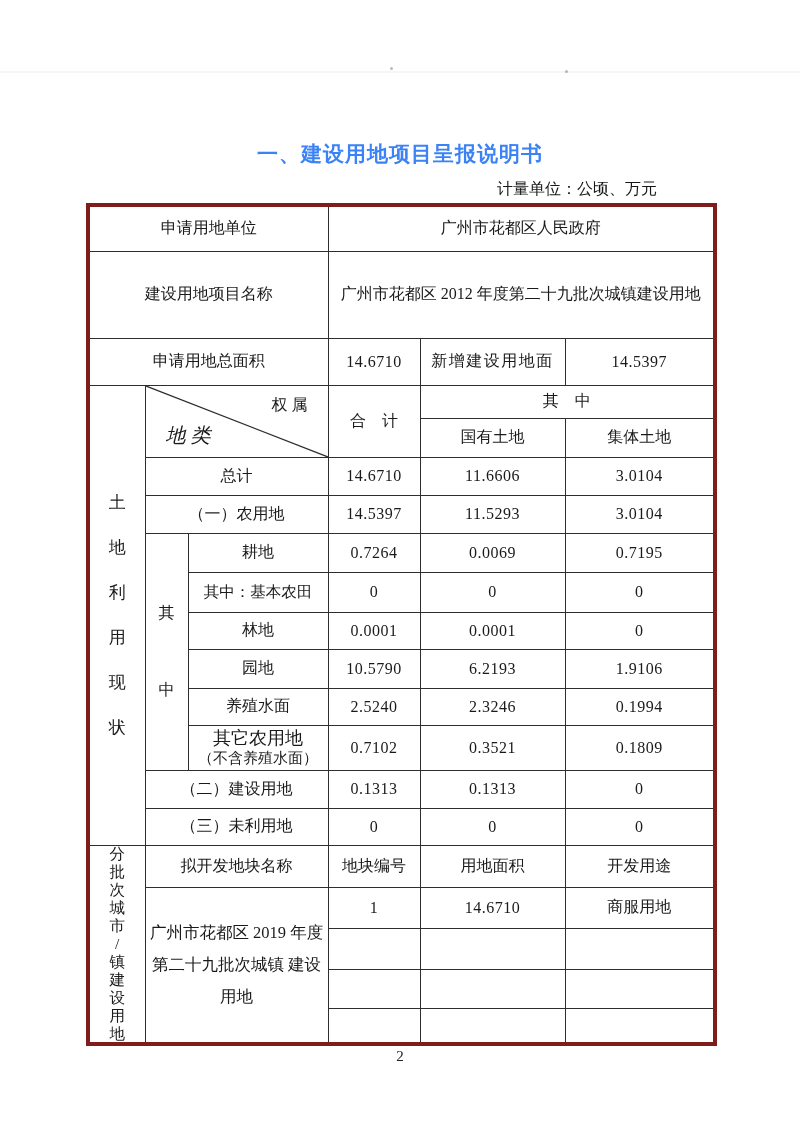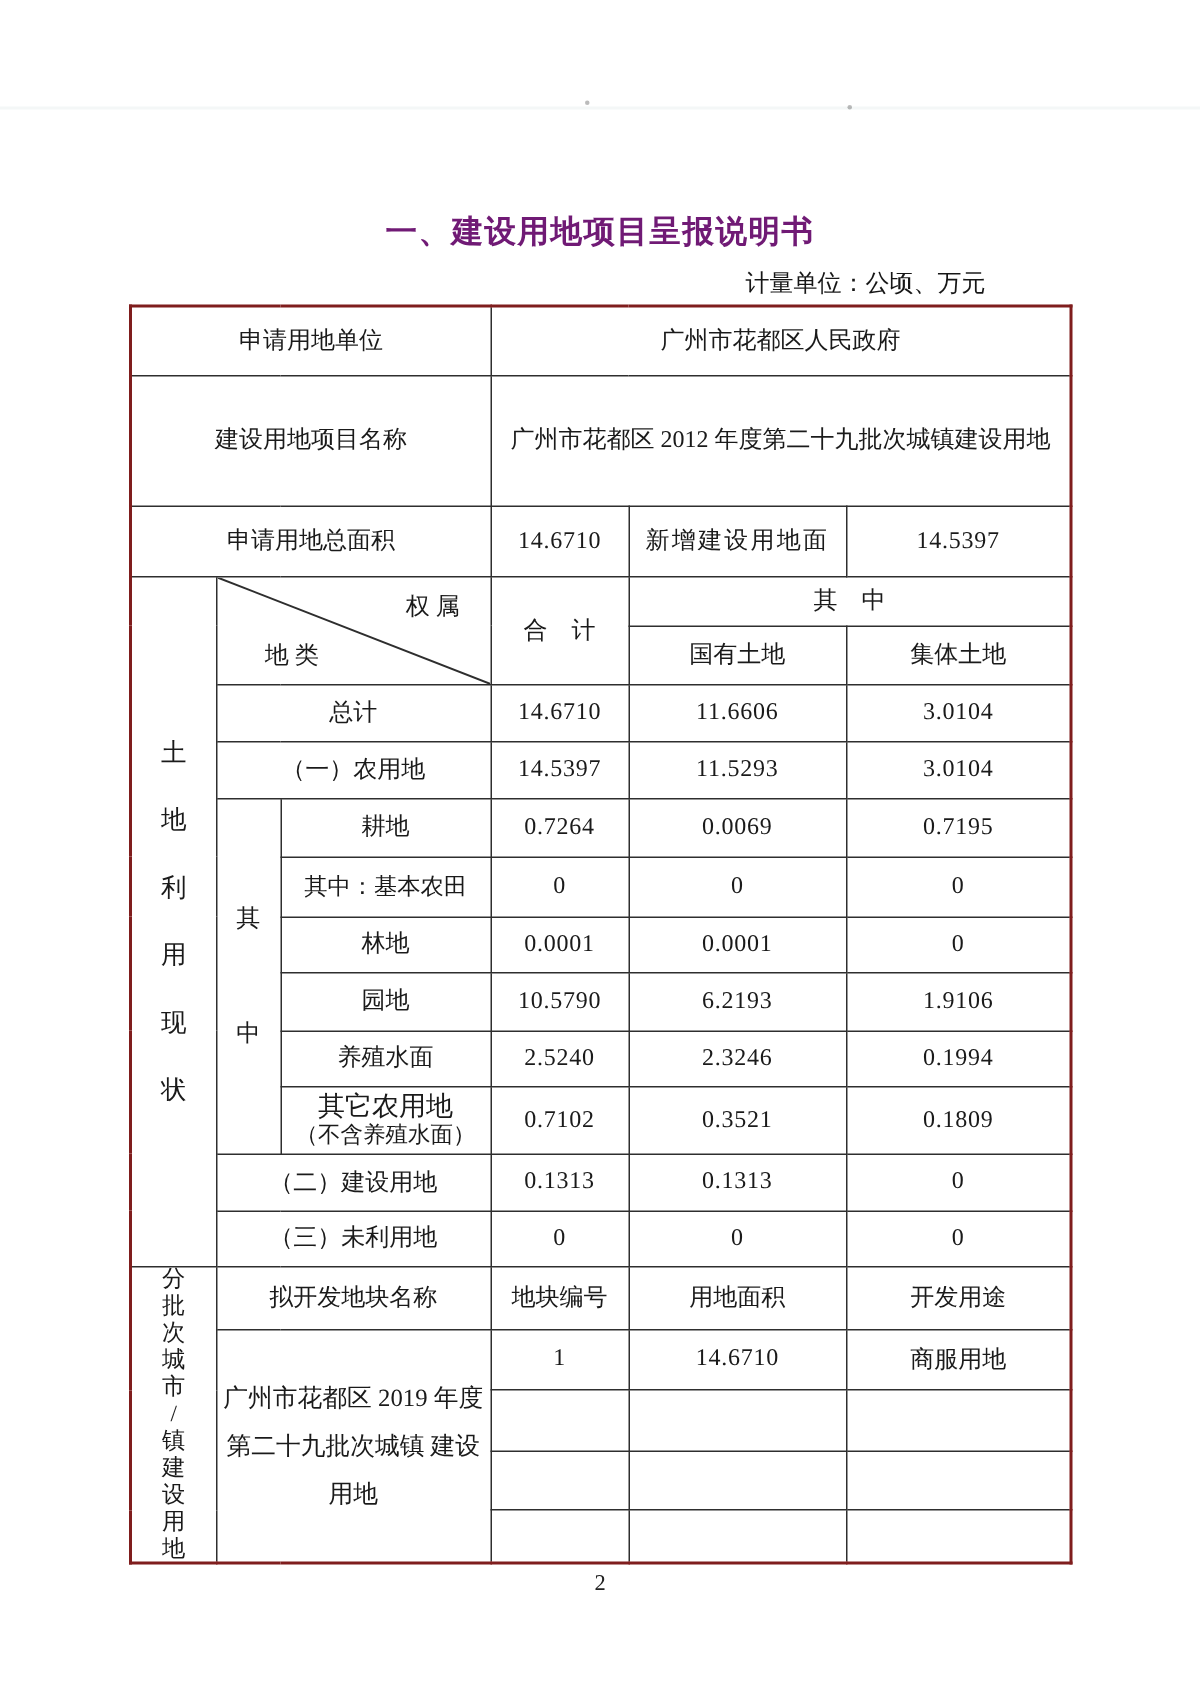--- a/index.html
+++ b/index.html
@@ -6,45 +6,45 @@
   body{
     width:800px;height:1132px;position:relative;background:#ffffff;
     font-family:"Liberation Serif","DejaVu Serif",serif;color:#1f1f1f;
     overflow:hidden;
   }
   .scan-band{position:absolute;top:71px;left:0;width:800px;height:2px;background:rgba(175,200,200,0.14);}
   .speck{position:absolute;background:rgba(60,60,60,0.35);border-radius:50%;}
   .doc-title{
     position:absolute;top:140px;left:0;width:800px;text-align:center;
     font-family:"Liberation Sans","DejaVu Sans",sans-serif;
-    font-weight:bold;font-size:21px;letter-spacing:1px;color:#701a75;
+    font-weight:bold;font-size:21px;letter-spacing:1px;color:#3b82f6;
   }
   .unit-note{
     position:absolute;top:179px;left:86px;width:627px;text-align:right;
     padding-right:56px;box-sizing:border-box;font-size:16px;color:#161616;
   }
   table.form{
     position:absolute;left:86px;top:203px;width:627px;height:834px;
     border-collapse:collapse;table-layout:fixed;
-    border:2px solid #7f1d1d;
+    border:4px solid #7f1d1d;
   }
   table.form td{
     border:1px solid #2e2e2e;padding:0;text-align:center;vertical-align:middle;
     font-size:16px;color:#1a1a1a;overflow:hidden;
   }
   td.bt2{border-top-width:2px;}
   .lbl{font-size:16px;}
   .num{font-size:16px;letter-spacing:0.5px;}
   .proj-line{font-size:16px;white-space:nowrap;letter-spacing:0px;}
   .spaced7{letter-spacing:1.5px;font-size:16px;}
   
   td.diag{position:relative;}
   td.diag svg{position:absolute;left:0;top:0;width:100%;height:100%;display:block;}
   .diag-top{position:absolute;top:9px;right:20px;font-size:16px;}
-  .diag-bottom{position:absolute;bottom:8px;left:32px;font-size:16px;}
+  .diag-bottom{position:absolute;bottom:8px;left:20px;font-size:20px;font-style:italic;}
   
   .v-label{display:flex;flex-direction:column;align-items:center;justify-content:center;height:100%;}
   .v-landuse{gap:22px;font-size:17px;}
   .v-among{gap:56px;font-size:16px;}
   .v-batch{gap:2px;font-size:15.5px;line-height:16px;}
   .two-line .l1{display:block;font-size:18px;line-height:20px;}
   .two-line .l2{display:block;font-size:15px;line-height:20px;}
   .merged-proj{font-size:16.5px;line-height:32px;}
   .page-num{position:absolute;top:1048px;left:0;width:800px;text-align:center;font-size:15px;color:#222;}
 </style>

